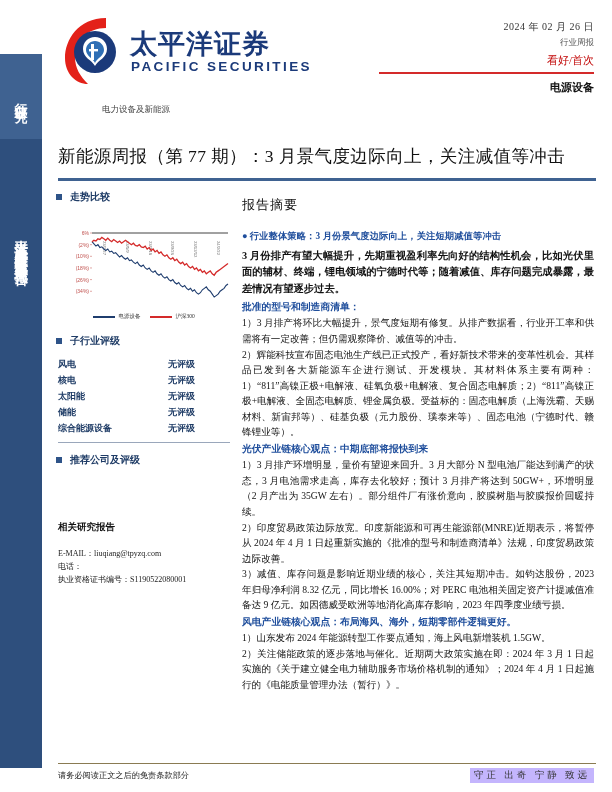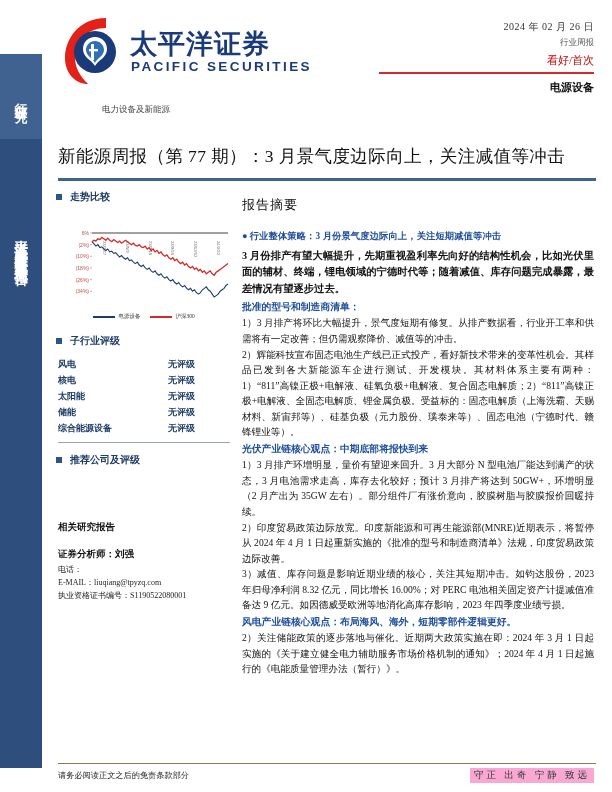--- a/index.html
+++ b/index.html
@@ -145,21 +145,21 @@
     position: absolute; left: 58px; bottom: 28px; width: 538px; height: 1.4px;
     background: #8a7b52;
   }
   .foot-left {
     position: absolute; left: 58px; bottom: 11px;
     font-size: 8.2px; color: #222;
   }
   .foot-right {
     position: absolute; right: 18px; bottom: 9px;
     font-size: 9.5px; color: #333; letter-spacing: 3px;
-    background: #f9a8d4; padding: 1px 4px;
+    background: #c4b5fd; padding: 1px 4px;
   }
 </style>
 </head>
 <body>
 
 <div class="page">
 
   <div class="sidebar">
     <div class="sidebar-top">
       <span class="vtext">行业研究</span>
@@ -277,23 +277,22 @@
     <div class="sect-head">
       <span class="sq"></span>
       <span>推荐公司及评级</span>
     </div>
 
     <div class="blankspace"></div>
 
     <div class="rel-head">相关研究报告</div>
 
     <div class="an-block">
-      <div class="an-name">证券分析师：刘强</div>
+      <div class="an-line">E-MAIL：liuqiang@tpyzq.com</div>
       <div class="an-line">电话：</div>
-      <div class="an-line">E-MAIL：liuqiang@tpyzq.com</div>
       <div class="an-line">执业资格证书编号：S1190522080001</div>
     </div>
   </div>
 
   <div class="rightcol">
     <div class="summary-title">报告摘要</div>
 
     <div class="bullet-head">
       <span class="dot">●</span><span>行业整体策略：3 月份景气度边际向上，关注短期减值等冲击</span>
     </div>
@@ -302,20 +301,21 @@
 
     <div id="sections">
         <div class="sub-head">批准的型号和制造商清单：</div>
         <div class="para">1）3 月排产将环比大幅提升，景气度短期有修复。从排产数据看，行业开工率和供需将有一定改善；但仍需观察降价、减值等的冲击。</div>
         <div class="para">2）辉能科技宣布固态电池生产线已正式投产，看好新技术带来的变革性机会。其样品已发到各大新能源车企进行测试、开发模块。其材料体系主要有两种：1）“811”高镍正极+电解液、硅氧负极+电解液、复合固态电解质；2）“811”高镍正极+电解液、全固态电解质、锂金属负极。受益标的：固态电解质（上海洗霸、天赐材料、新宙邦等）、硅基负极（元力股份、璞泰来等）、固态电池（宁德时代、赣锋锂业等）。</div>
         <div class="sub-head">光伏产业链核心观点：中期底部将报快到来</div>
         <div class="para">1）3 月排产环增明显，量价有望迎来回升。3 月大部分 N 型电池厂能达到满产的状态，3 月电池需求走高，库存去化较好；预计 3 月排产将达到 50GW+，环增明显（2 月产出为 35GW 左右）。部分组件厂有涨价意向，胶膜树脂与胶膜报价回暖持续。</div>
         <div class="para">2）印度贸易政策边际放宽。印度新能源和可再生能源部(MNRE)近期表示，将暂停从 2024 年 4 月 1 日起重新实施的《批准的型号和制造商清单》法规，印度贸易政策边际改善。</div>
         <div class="para">3）减值、库存问题是影响近期业绩的核心，关注其短期冲击。如钧达股份，2023 年归母净利润 8.32 亿元，同比增长 16.00%；对 PERC 电池相关固定资产计提减值准备达 9 亿元。如因德威受欧洲等地消化高库存影响，2023 年四季度业绩亏损。</div>
         <div class="sub-head">风电产业链核心观点：布局海风、海外，短期零部件逻辑更好。</div>
+        <div class="para">1）山东发布 2024 年能源转型工作要点通知，海上风电新增装机 1.5GW。</div>
         <div class="para">2）关注储能政策的逐步落地与催化。近期两大政策实施在即：2024 年 3 月 1 日起实施的《关于建立健全电力辅助服务市场价格机制的通知》；2024 年 4 月 1 日起施行的《电能质量管理办法（暂行）》。</div>
       </div>
   </div>
 
   <div class="foot-rule"></div>
   <div class="foot-left">请务必阅读正文之后的免责条款部分</div>
   <div class="foot-right">守正 出奇 宁静 致远</div>
 
 </div>
 

